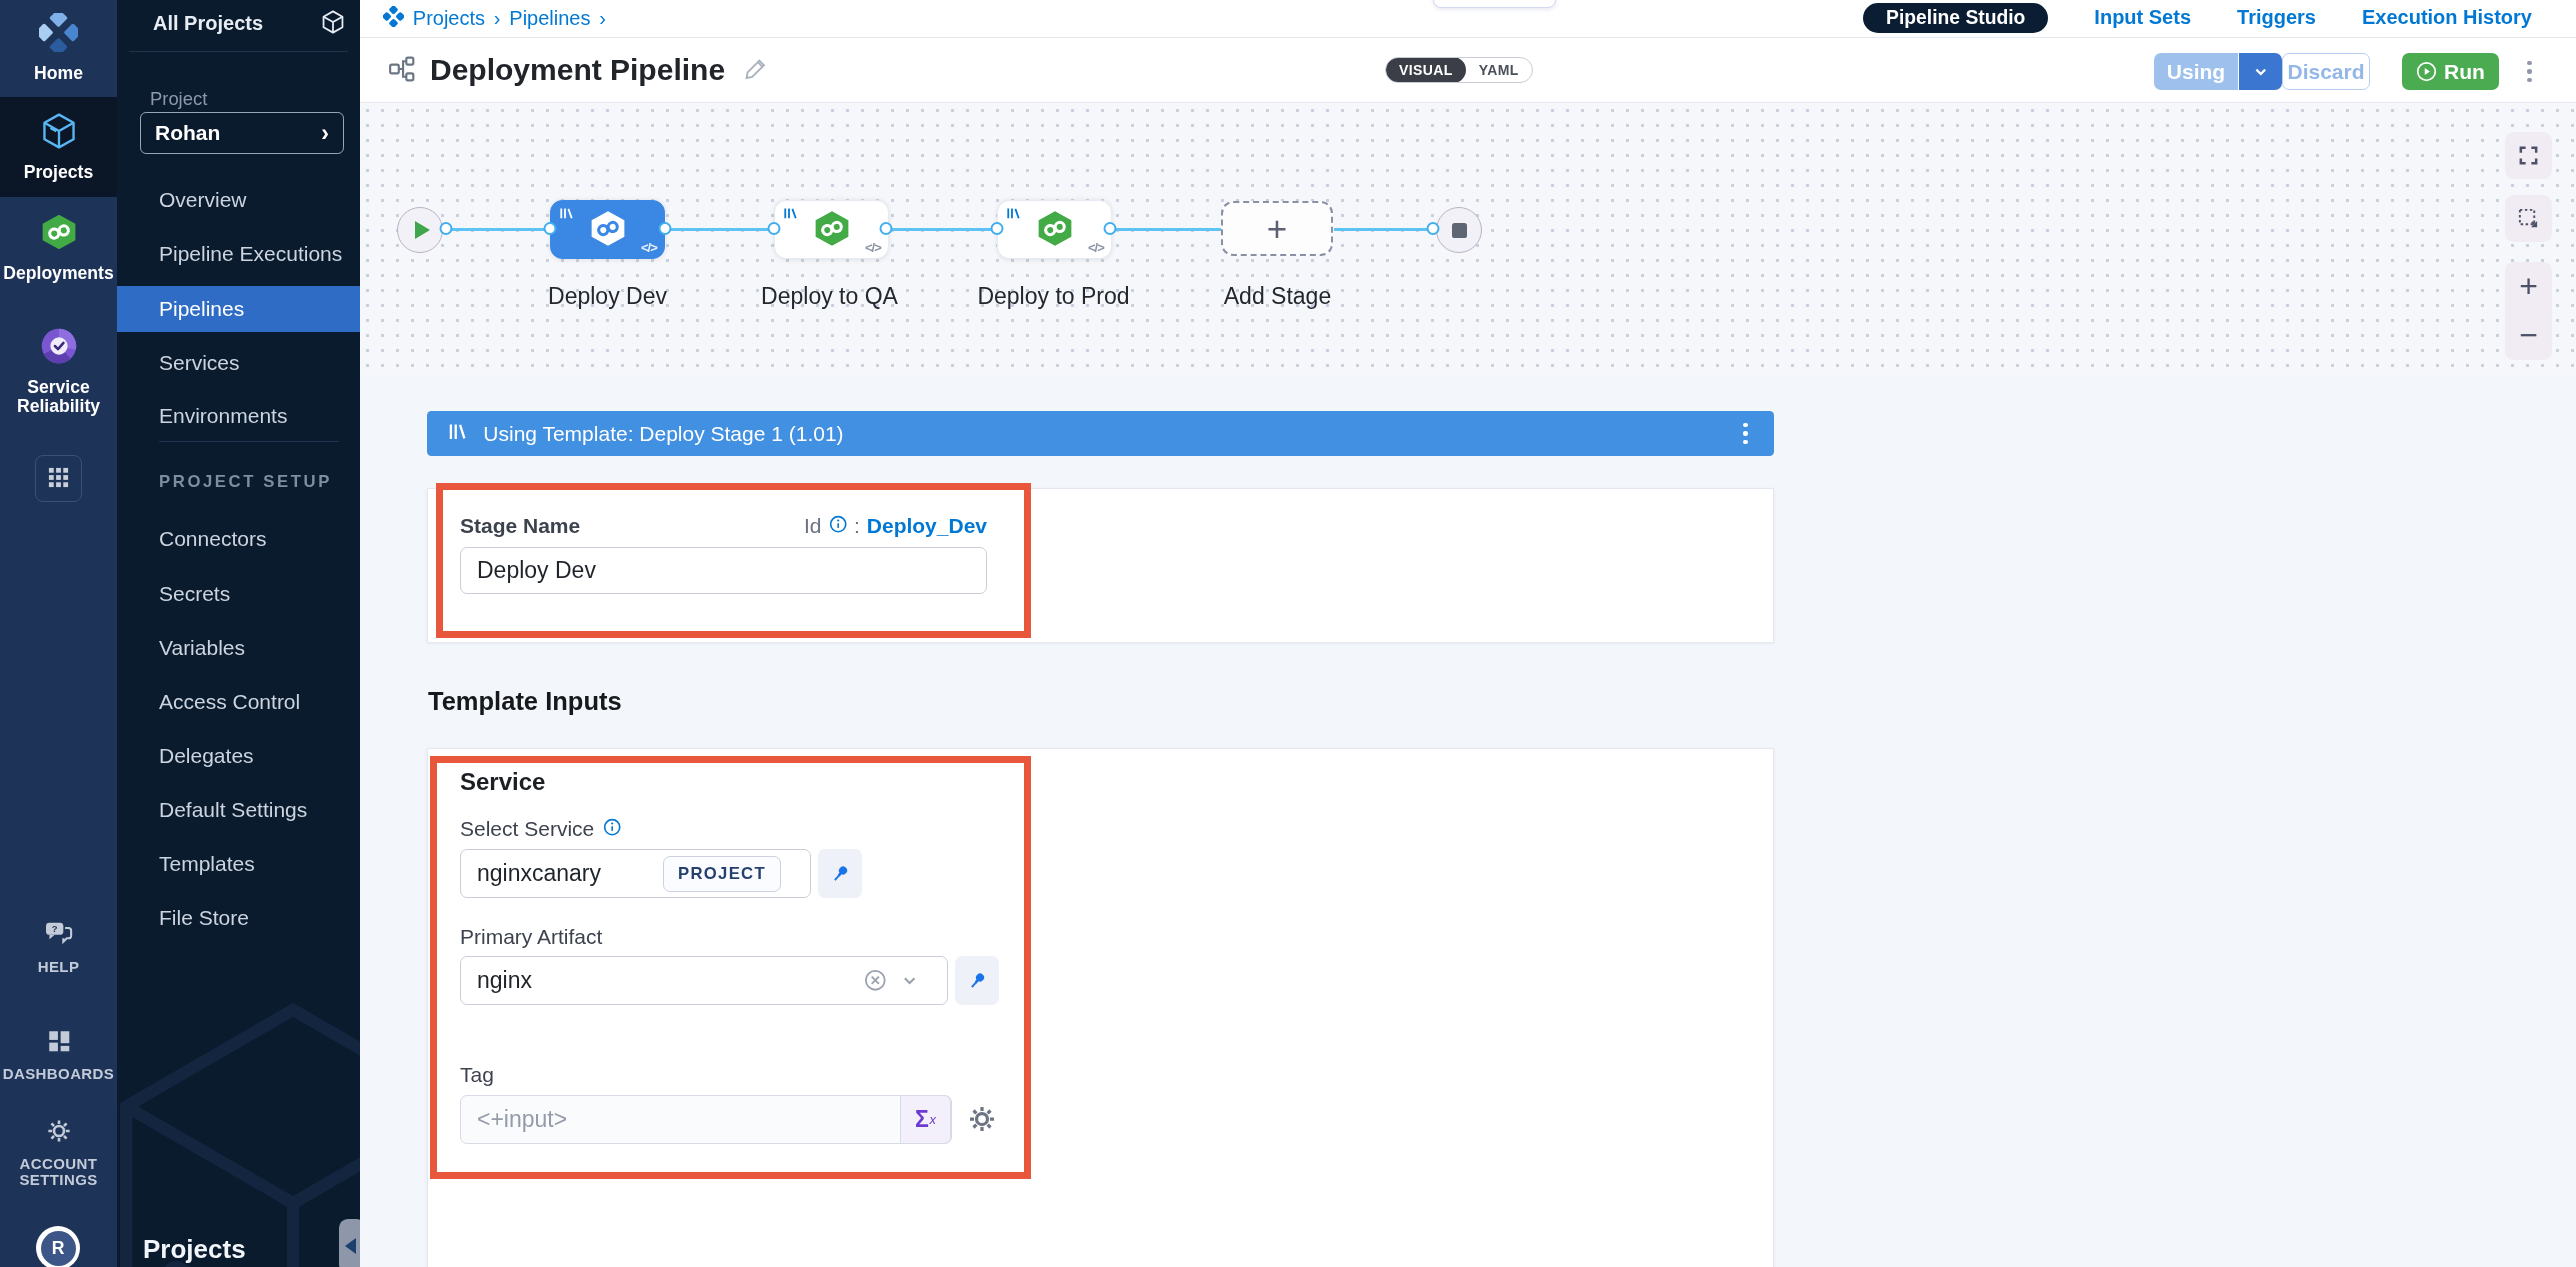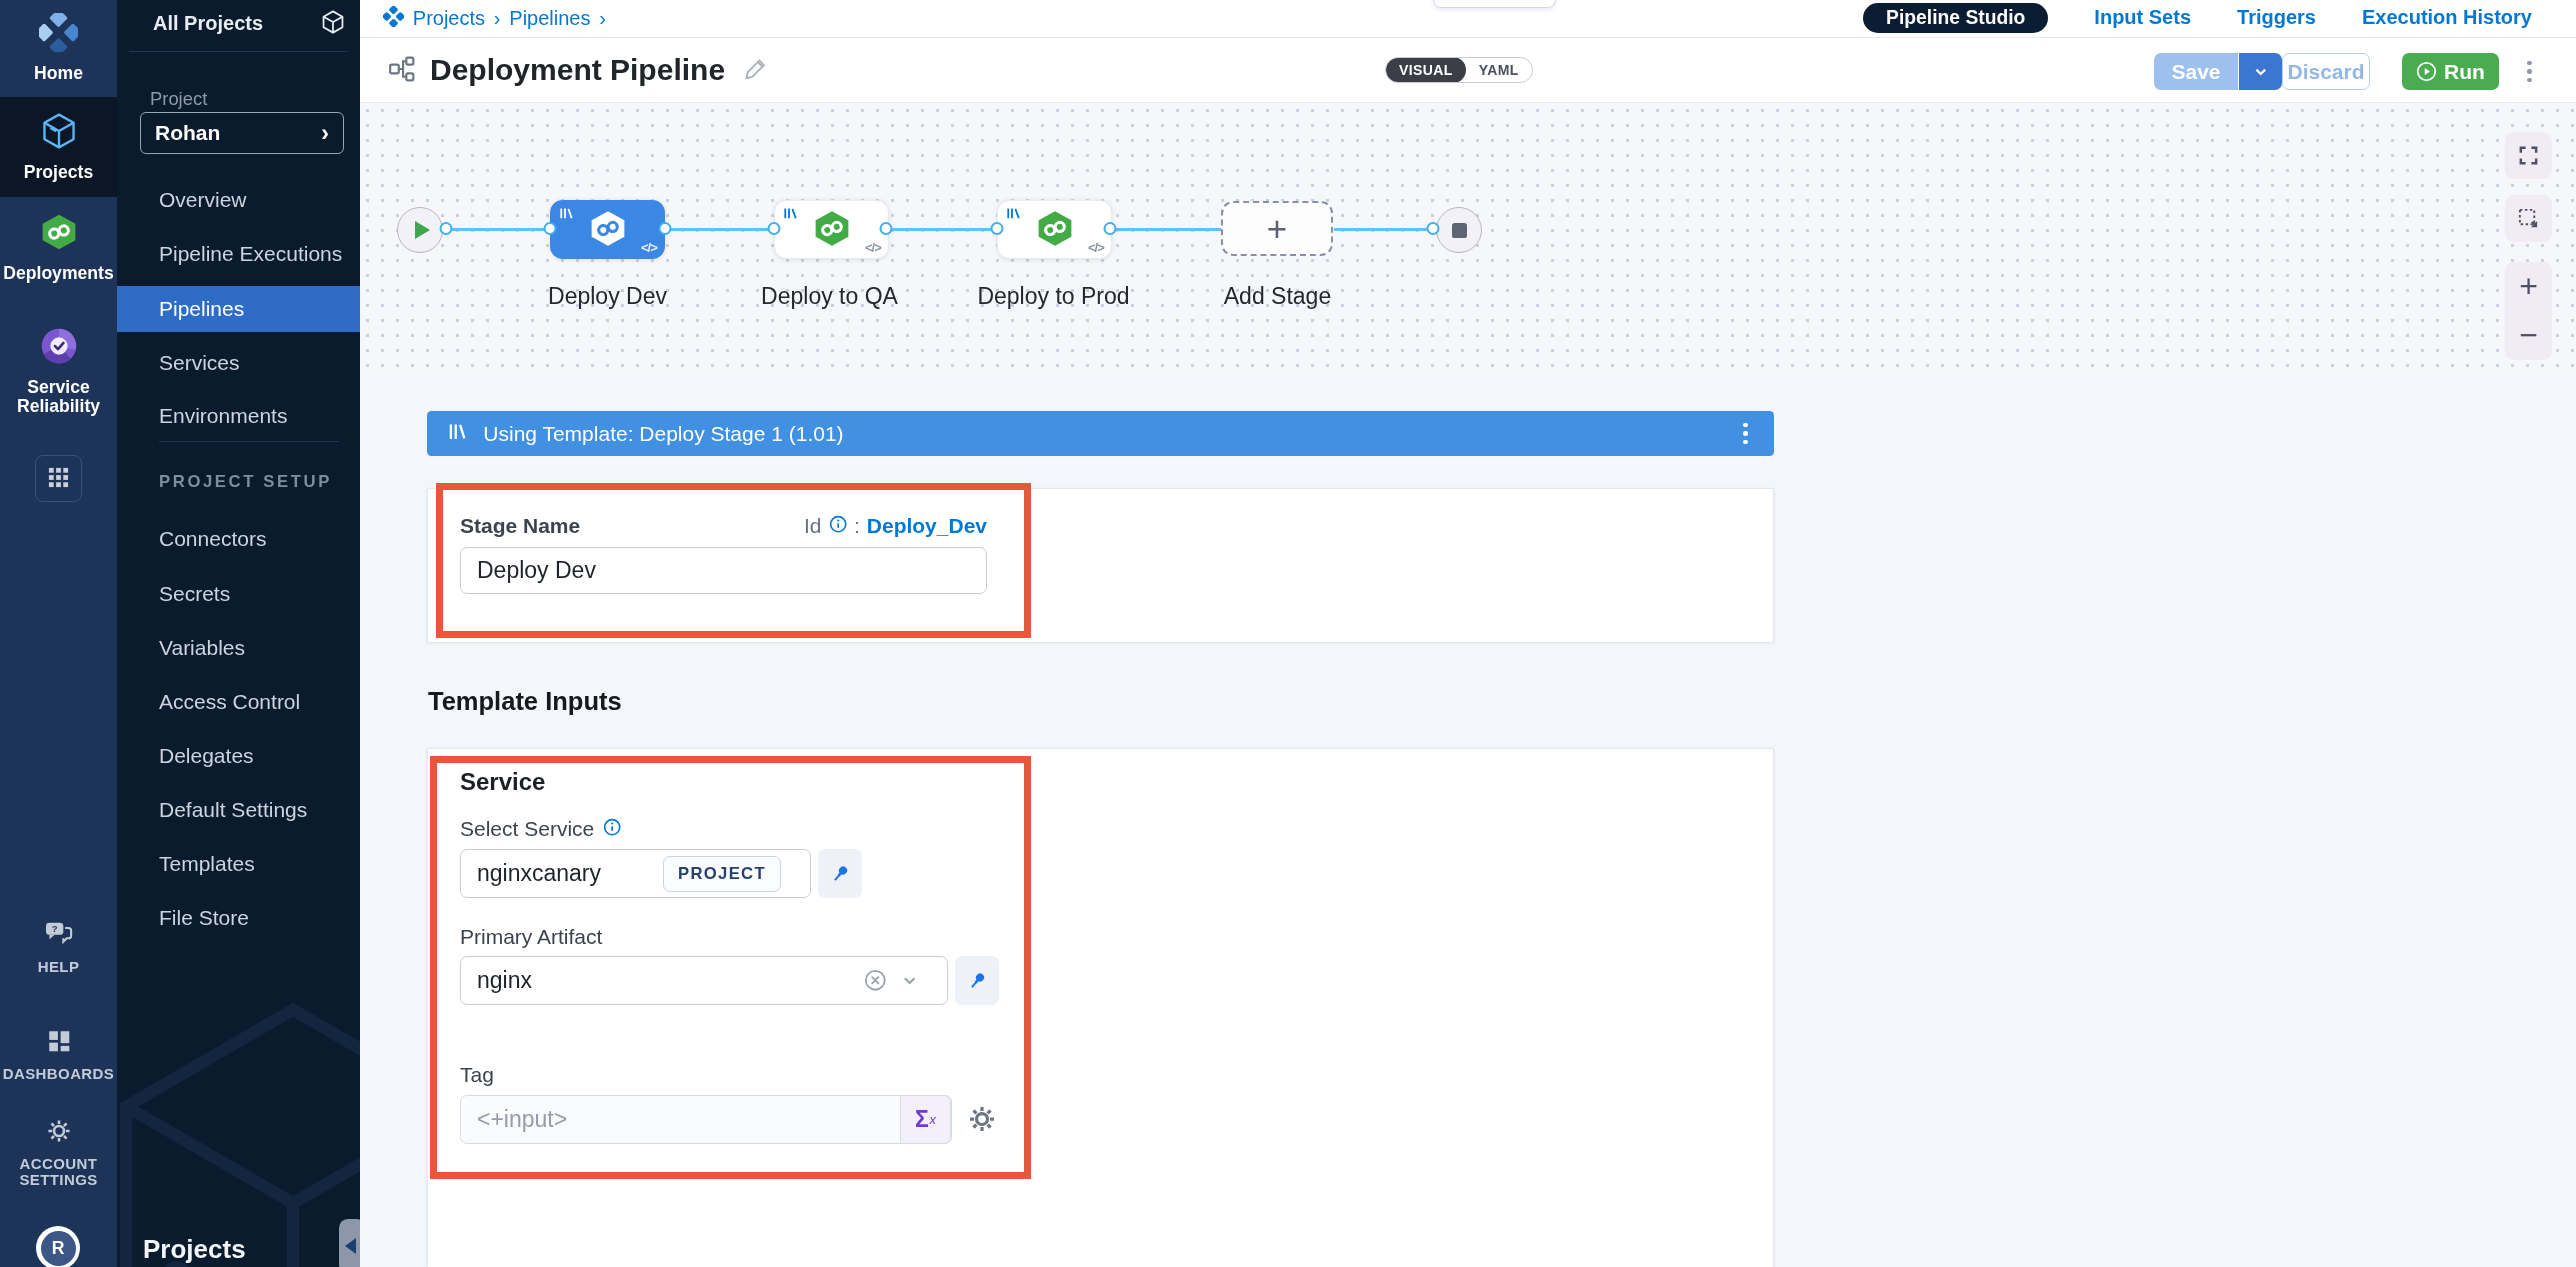--- a/index.html
+++ b/index.html
@@ -328,21 +328,21 @@
         <svg width="24.6" height="24.6" viewBox="0 0 24 24" fill="none" stroke="#a9b1bb" stroke-width="1.8">
             <path d="M15 4.5l4.5 4.5L8 20.5l-5.5 1 1-5.5zM13.5 6l4.5 4.5"></path>
           </svg>
       </span>
     </div>
     <div class="toggle">
       <span class="seg on">VISUAL</span>
       <span class="seg">YAML</span>
     </div>
     <div class="btnrow">
-      <div class="btn btn-save">Save</div>
+      <div class="btn btn-save">Using</div>
       <div class="btn-save-caret">
         <svg width="17.6" height="17.6" viewBox="0 0 20 20" fill="none" stroke="#ffffff" stroke-width="2.6">
             <path d="M5 7.5l5 5 5-5"></path>
           </svg>
       </div>
       <div class="btn btn-discard">Discard</div>
       <div class="btn btn-run">
         <svg width="21" height="21" viewBox="0 0 24 24">
             <circle cx="12" cy="12" r="10" fill="none" stroke="#ffffff" stroke-width="2"></circle>
             <path d="M10 8l6 4-6 4z" fill="#ffffff"></path>

